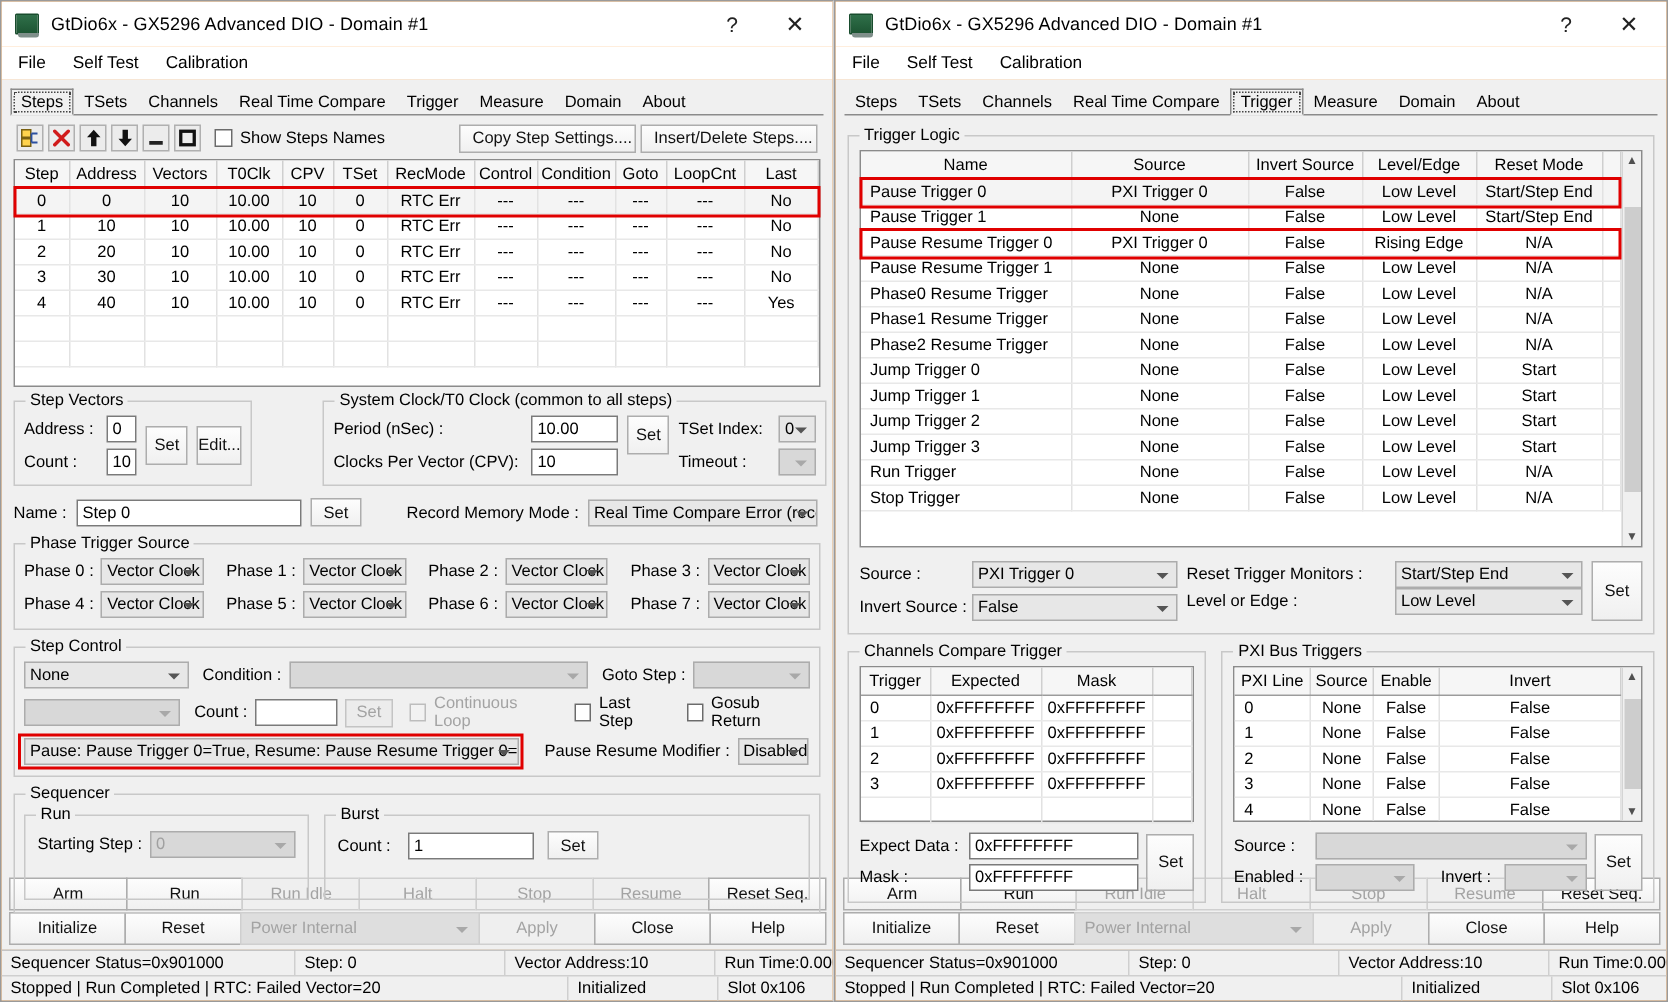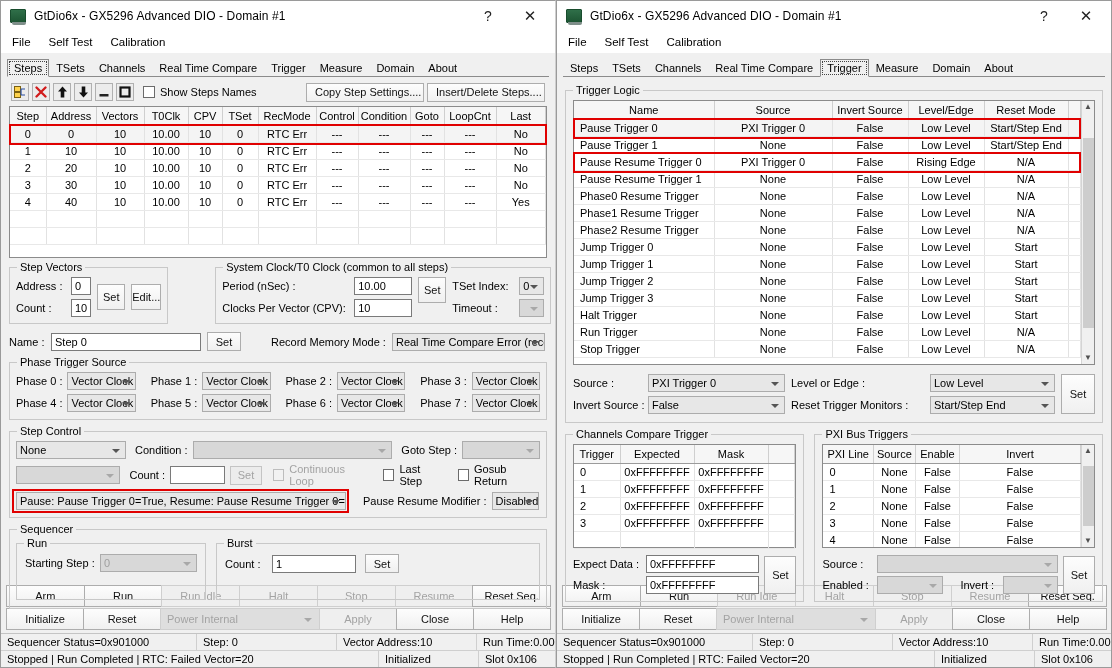--- a/index.html
+++ b/index.html
@@ -704,28 +704,20 @@
                     </tr>
                     <tr>
                       <td class="l">Jump Trigger 3</td>
                       <td>None</td>
                       <td>False</td>
                       <td>Low Level</td>
                       <td>Start</td>
                       <td></td>
                     </tr>
                     <tr>
-                      <td class="l">Halt Trigger</td>
-                      <td>None</td>
-                      <td>False</td>
-                      <td>Low Level</td>
-                      <td>Start</td>
-                      <td></td>
-                    </tr>
-                    <tr>
                       <td class="l">Run Trigger</td>
                       <td>None</td>
                       <td>False</td>
                       <td>Low Level</td>
                       <td>N/A</td>
                       <td></td>
                     </tr>
                     <tr>
                       <td class="l">Stop Trigger</td>
                       <td>None</td>
@@ -751,27 +743,27 @@
               <div class="row" style="margin-bottom:4px">
                 <span class="lbl" style="width:70px">Source :</span>
                 <div class="sel" style="flex:1">PXI Trigger 0</div>
               </div>
               <div class="row">
                 <span class="lbl" style="width:70px">Invert Source :</span>
                 <div class="sel" style="flex:1">False</div>
               </div>
             </div>
             <div style="flex:1">
+              <div class="row">
+                <span class="lbl" style="width:134px">Reset Trigger Monitors :</span>
+                <div class="sel" style="flex:1">Start/Step End</div>
+              </div>
               <div class="row" style="margin-bottom:4px">
                 <span class="lbl" style="width:134px">Level or Edge :</span>
                 <div class="sel" style="flex:1">Low Level</div>
-              </div>
-              <div class="row">
-                <span class="lbl" style="width:134px">Reset Trigger Monitors :</span>
-                <div class="sel" style="flex:1">Start/Step End</div>
               </div>
             </div>
             <div class="btn-sm" style="width:34px;height:40px">Set</div>
           </div>
         </div>
 
         <div style="display:flex; gap:10px; margin-top:11px;">
 
           <div class="group" style="flex:1; margin-top:0; padding:9px 7px 7px 7px;">
             <div class="glabel">Channels Compare Trigger</div>

